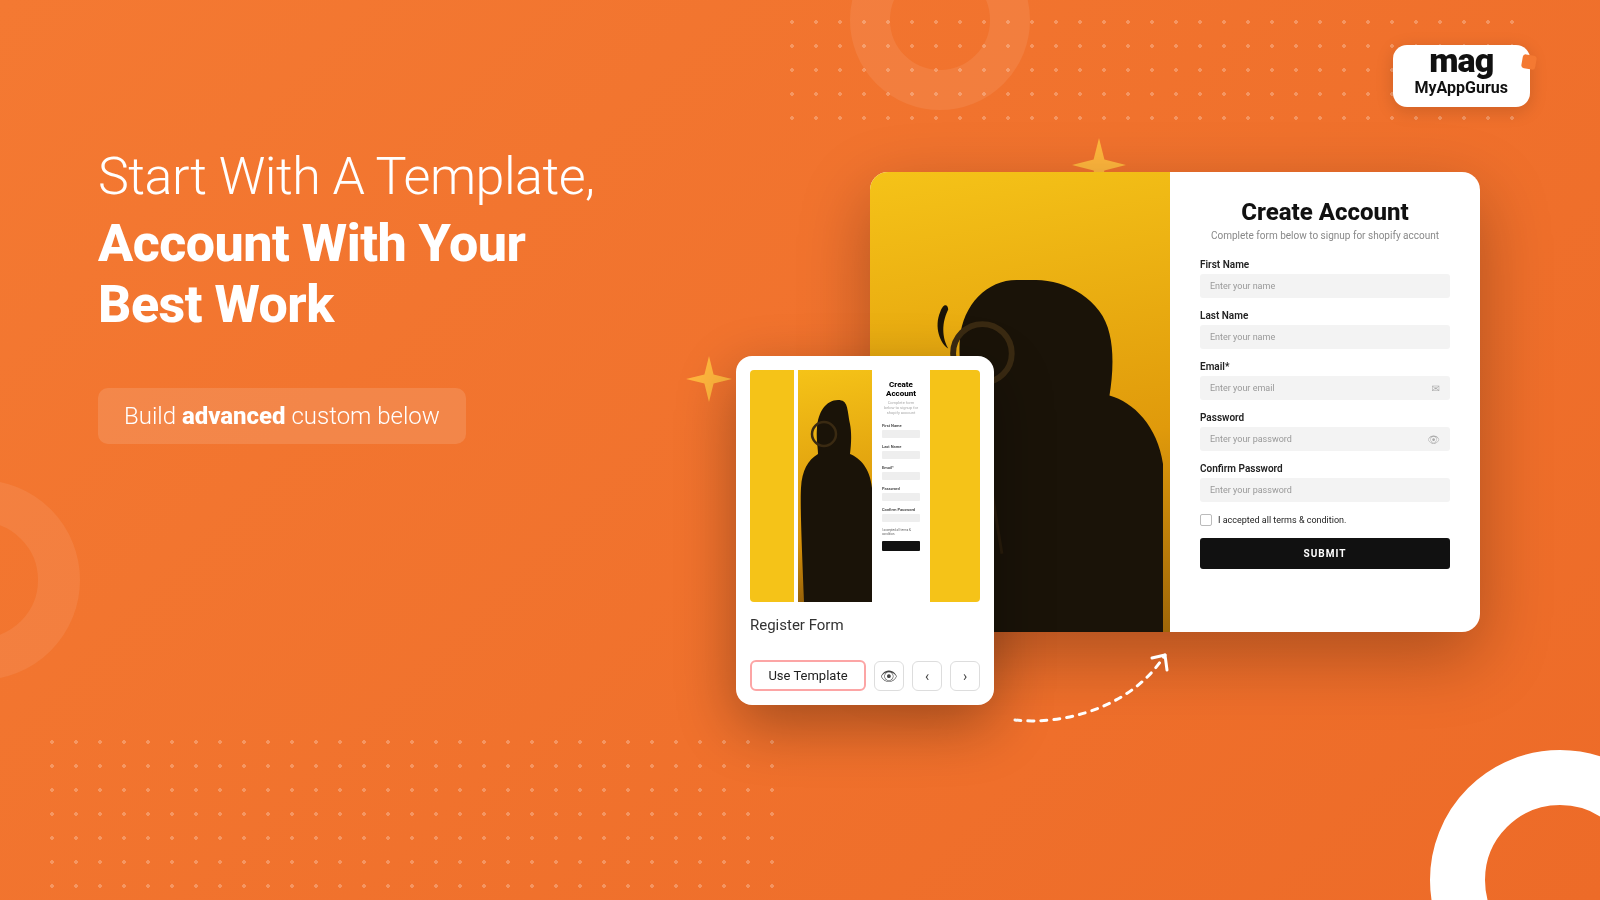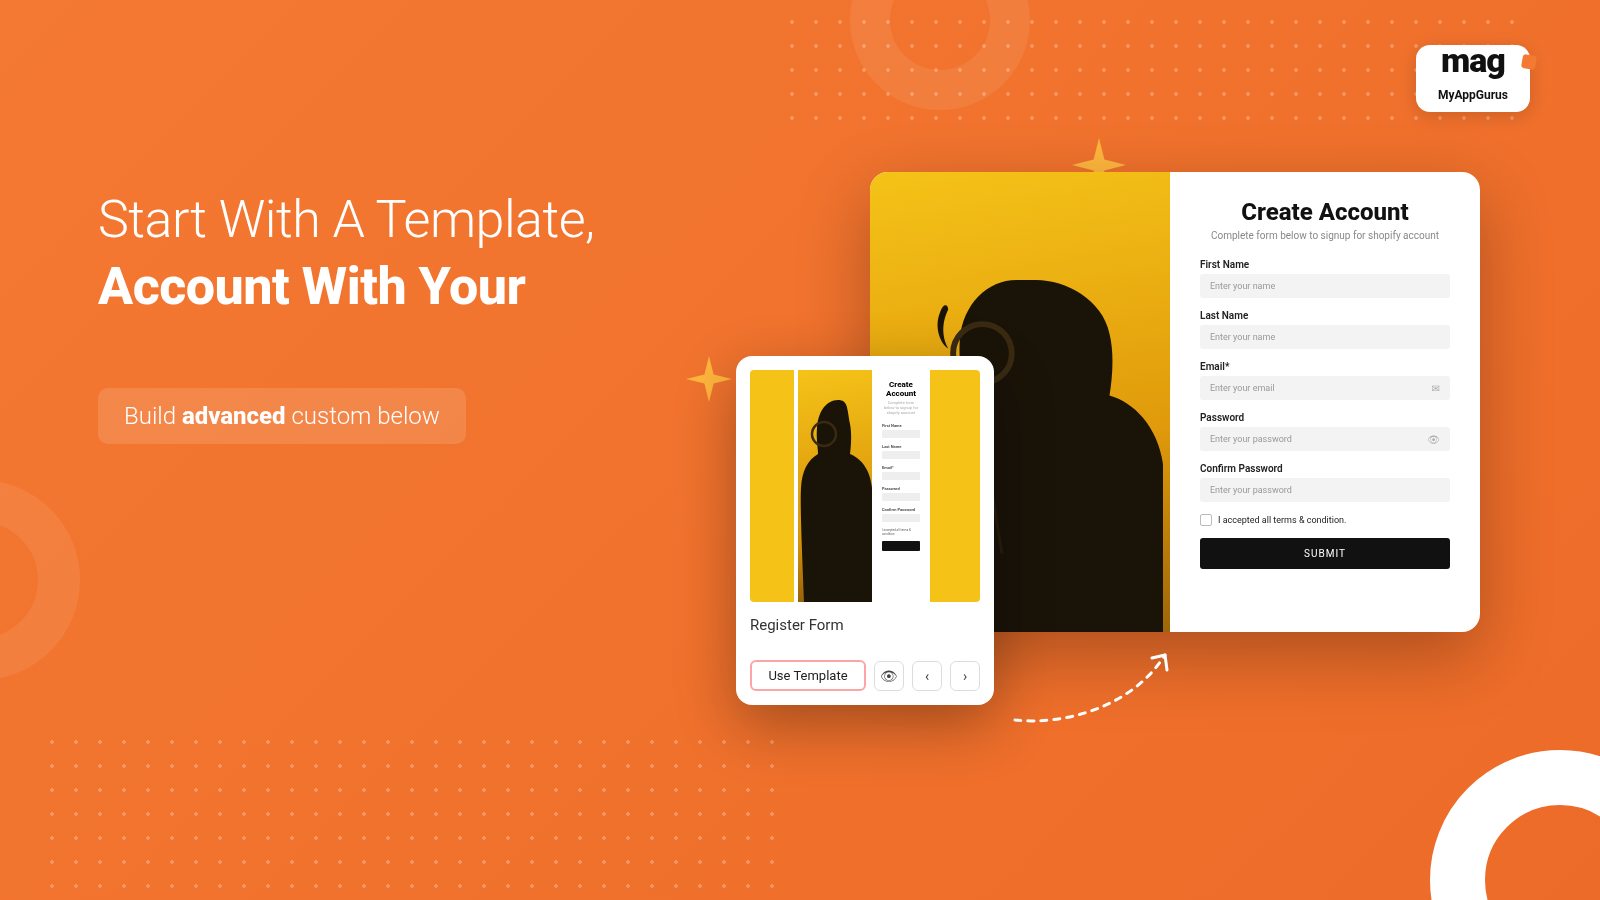--- a/index.html
+++ b/index.html
@@ -77,35 +77,35 @@
   position: absolute;
   top: -2px;
   right: -14px;
   width: 14px;
   height: 14px;
   background: #f47932;
   border-radius: 3px;
   transform: rotate(10deg);
 }
 .brand .sub {
-  font-size: 12px;
+  font-size: 16px;
   font-weight: 700;
   color: #111;
-  margin-top: 12px;
+  margin-top: 2px;
 }
 
 
 .headline {
   position: absolute;
   top: 146px;
   left: 98px;
   color: #fff;
   width: 620px;
 }
-.headline .line1 { font-size: 52px; font-weight: 300; letter-spacing: -0.5px; margin-bottom: 6px; margin-top: 43px; }
+.headline .line1 { font-size: 52px; font-weight: 300; letter-spacing: -0.5px; margin-bottom: 6px; }
 .headline .line2, .headline .line3 { font-size: 52px; font-weight: 800; letter-spacing: -0.5px; line-height: 1.18; }
 
 
 .pill {
   position: absolute;
   top: 388px;
   left: 98px;
   background: rgba(255,255,255,0.13);
   border-radius: 10px;
   padding: 14px 26px;
@@ -170,21 +170,21 @@
 .card-large .chk { font-size: 9px; color: #222; display: flex; align-items: center; gap: 6px; margin: 8px 0 12px 0; }
 .card-large .chk .box { width: 12px; height: 12px; border: 1px solid #bbb; border-radius: 2px; }
 .card-large .submit {
   background: #111;
   color: #fff;
   text-align: center;
   font-size: 10px;
   letter-spacing: 1px;
   padding: 10px 0;
   border-radius: 3px;
-  font-weight: 400;
+  font-weight: 700;
 }
 
 
 .card-small {
   position: absolute;
   top: 356px;
   left: 736px;
   width: 258px;
   background: #fff;
   border-radius: 16px;
@@ -277,20 +277,21 @@
   <div class="mag">mag</div>
   <div class="mag" style="position:absolute;top:12px;right:8px;width:0;height:0;">
       <span class="dot"></span>
     </div>
   <div class="sub">MyAppGurus</div>
 </div>
 
 <div class="headline">
   <div class="line1">Start With A Template,</div>
   <div class="line2">Account With Your</div>
+  <div class="line3">Best Work</div>
 </div>
 
 <div class="pill">
   <span>Build </span><strong>advanced</strong><span> custom below</span>
 </div>
 
 <div class="sparkle" style="top:138px;left:1072px;">
   <svg width="54" height="54" viewBox="0 0 50 50">
       <path fill="#ffb63d" d="M25 0 L30 20 L50 25 L30 30 L25 50 L20 30 L0 25 L20 20 Z"></path>
     </svg>

